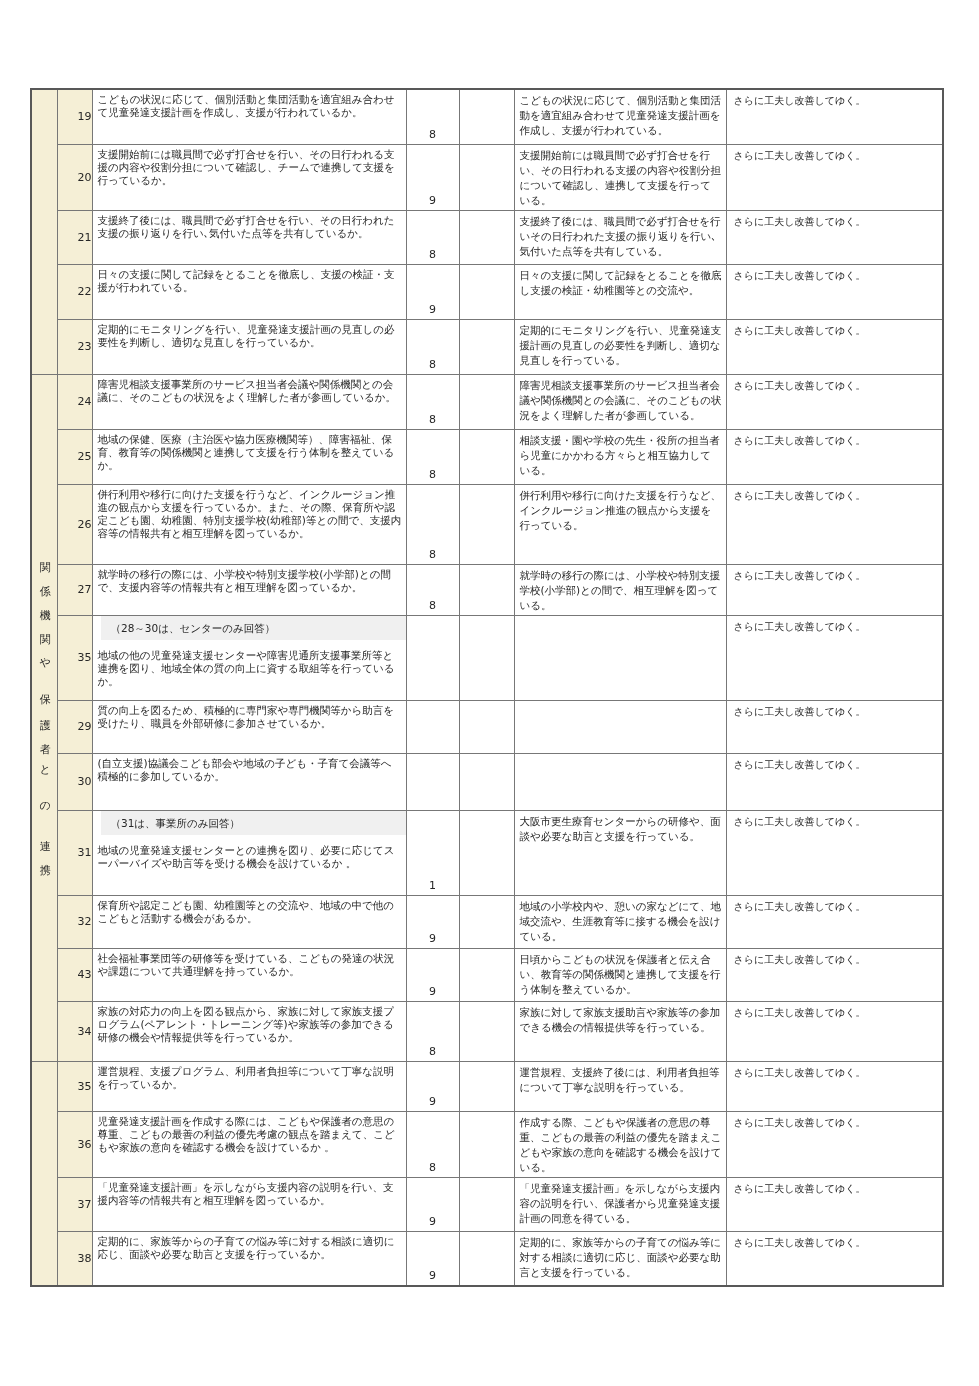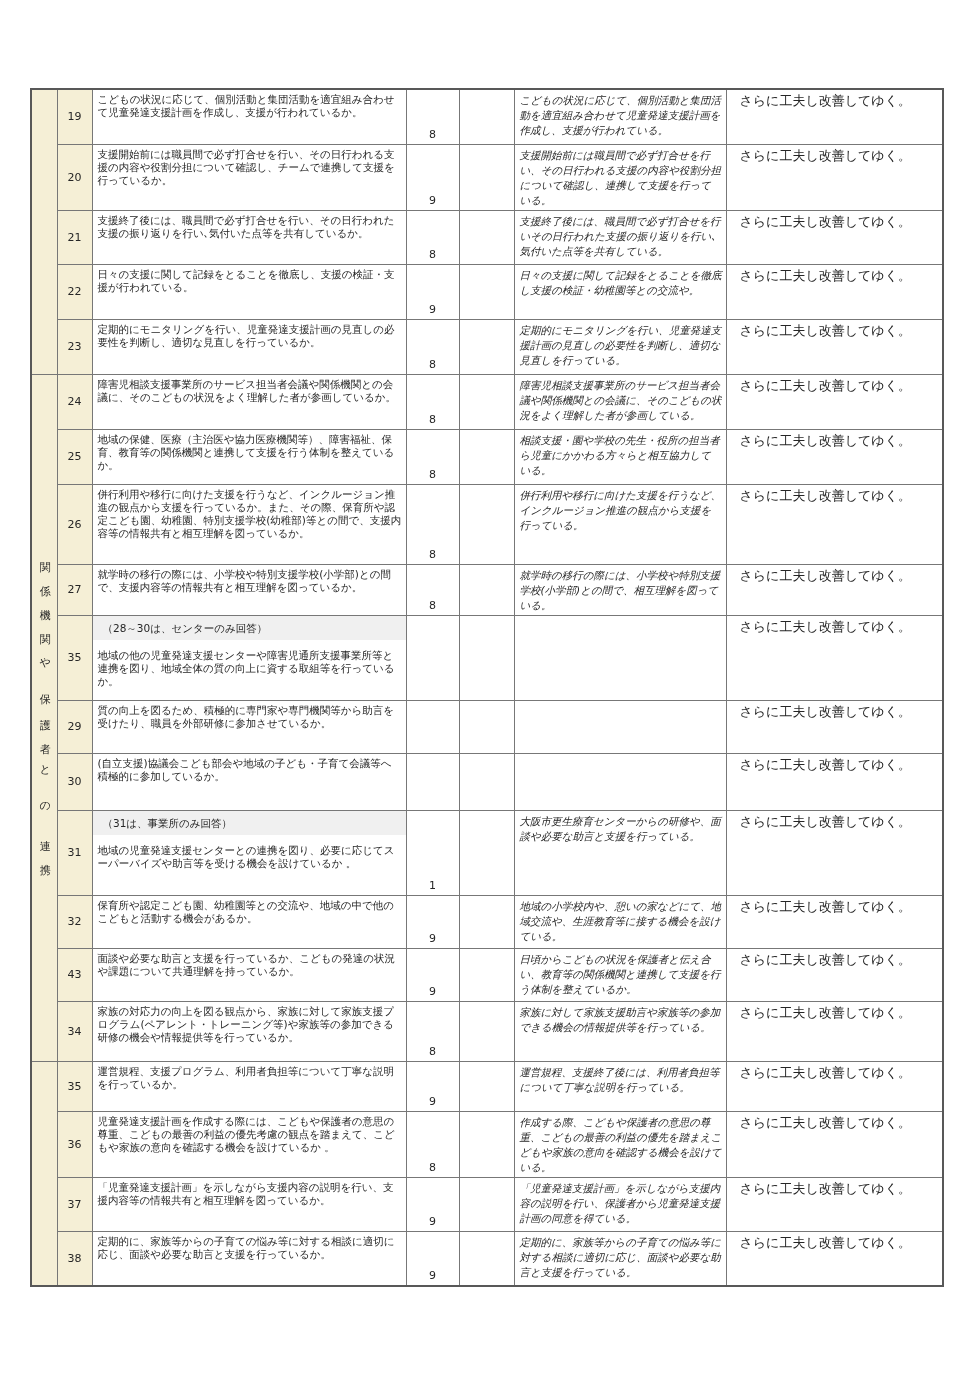--- a/index.html
+++ b/index.html
@@ -29,37 +29,37 @@
   td.cat{
     background:var(--cat-bg);text-align:center;vertical-align:middle;overflow:hidden;
   }
   td.cat .vtext{
     writing-mode:vertical-rl;text-orientation:upright;
     display:inline-block;font-size:11px;letter-spacing:24px;line-height:24px;
   }
   td.cat.cat-bottom{vertical-align:bottom;}
   td.cat.cat-bottom .vtext{letter-spacing:2px;margin-bottom:-3px;}
   td.num{
-    background:var(--cat-bg);text-align:center;vertical-align:middle;
+    background:var(--cat-bg);text-align:right;vertical-align:middle;
     font-size:11px;
   }
   td.q{font-size:10.5px;line-height:13px;}
   td.q .note{
     background:var(--note-bg);
-    padding:6px 8px 5px 10px;margin:0 0 7px 0;
+    padding:6px 8px 5px 10px;margin:0 0 7px 8px;
   }
   td.q .qtext{padding:2px 4px 2px 5px;}
   td.q.no-note .qtext{padding-top:3px;}
   td.score{
     text-align:center;vertical-align:bottom;
     font-size:11px;padding:0 0 3px 0;
   }
   td.blank{}
-  td.resp{font-size:10.5px;line-height:15px;padding:3px 4px 2px 5px;font-style:italic;}
-  td.comment{font-size:13px;line-height:15px;padding:3px 4px 2px 13px;}
+  td.resp{font-size:10.5px;line-height:15px;padding:3px 4px 2px 5px;}
+  td.comment{font-size:10px;line-height:15px;padding:3px 4px 2px 7px;}
 </style>
 </head>
 <body>
 
 <div class="page">
   <table class="eval">
     <colgroup>
       <col style="width:26px">
       <col style="width:35px">
       <col style="width:314px">
@@ -222,21 +222,21 @@
     </td>
     <td class="score">9</td>
     <td class="blank"></td>
     <td class="resp">地域の小学校内や、憩いの家などにて、地域交流や、生涯教育等に接する機会を設けている。</td>
     <td class="comment">さらに工夫し改善してゆく。</td>
   </tr>
         <tr style="height: 53px;">
     <td class="num">43</td>
     <td class="q no-note">
 
-      <div class="qtext">面談や必要な助言と支援を行っているか、こどもの発達の状況や課題について共通理解を持っているか。</div>
+      <div class="qtext">社会福祉事業団等の研修等を受けている、こどもの発達の状況や課題について共通理解を持っているか。</div>
     </td>
     <td class="score">9</td>
     <td class="blank"></td>
     <td class="resp">日頃からこどもの状況を保護者と伝え合い、教育等の関係機関と連携して支援を行う体制を整えているか。</td>
     <td class="comment">さらに工夫し改善してゆく。</td>
   </tr>
         <tr style="height: 60px;">
     <td class="num">34</td>
     <td class="q no-note">
 

